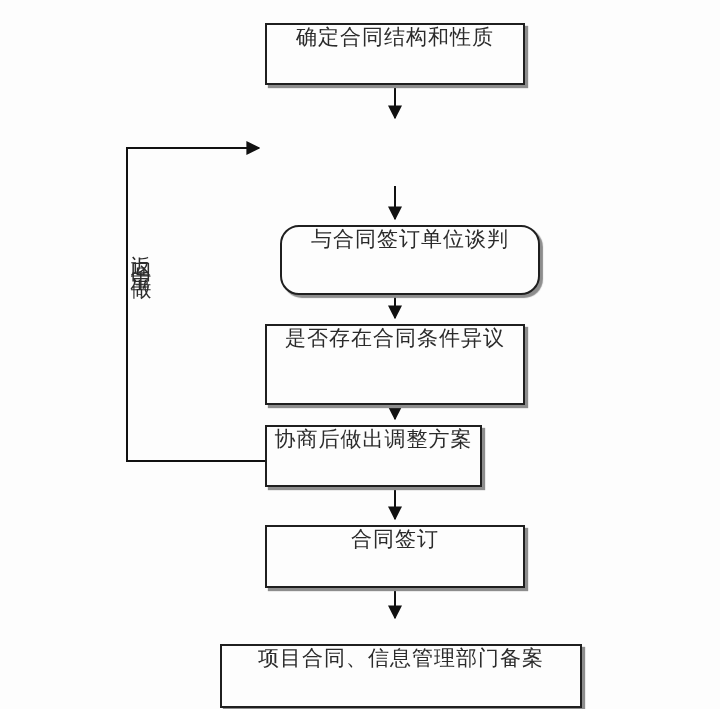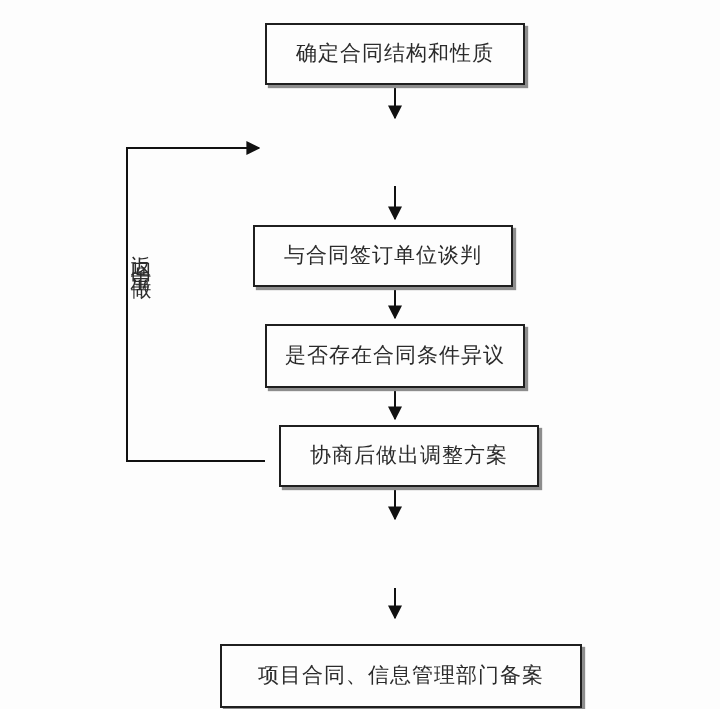--- a/index.html
+++ b/index.html
@@ -25,33 +25,32 @@
     height: 709px;
     pointer-events: none;
   }
   .flow-node {
     position: absolute;
     box-sizing: border-box;
     background: #fdfdfd;
     border: 2px solid #1f1f1f;
     box-shadow: 3px 3px 1px #8d8d8d;
     display: flex;
-    align-items: center;
     justify-content: center;
     text-align: center;
     font-size: 21px;
     color: #2b2b2b;
     letter-spacing: 1px;
     line-height: 1.2;
   }
   .node-1 { left: 265px; top: 23px;  width: 260px; height: 62px; }
   .node-2 { left: 265px; top: 124px; width: 260px; height: 62px; }
-  .node-3 { left: 253px; top: 225px; width: 260px; height: 62px; }
-  .node-4 { left: 265px; top: 324px; width: 260px; height: 64px; }
-  .node-5 { left: 265px; top: 425px; width: 260px; height: 62px; margin-left: 14px; }
+  .node-3 { left: 280px; top: 225px; width: 260px; height: 70px; border-radius: 19px; }
+  .node-4 { left: 265px; top: 324px; width: 260px; height: 81px; }
+  .node-5 { left: 265px; top: 425px; width: 217px; height: 62px; }
   .node-6 { left: 265px; top: 525px; width: 260px; height: 63px; }
   .node-7 { left: 220px; top: 624px; width: 362px; height: 64px; margin-top: 20px; }
   .loop-label {
     position: absolute;
     left: 130px;
     top: 238px;
     writing-mode: vertical-rl;
     text-orientation: upright;
     font-size: 21px;
     color: #2b2b2b;
@@ -91,20 +90,23 @@
   </div>
 
   <div class="flow-node node-4">
     <span>是否存在合同条件异议</span>
   </div>
 
   <div class="flow-node node-5">
     <span>协商后做出调整方案</span>
   </div>
 
+  <div class="flow-node node-6">
+    <span>合同签订</span>
+  </div>
 
   <div class="flow-node node-7">
     <span>项目合同、信息管理部门备案</span>
   </div>
 
   <div class="loop-label">返回重做</div>
 
 </div>
 
 </body></html>

